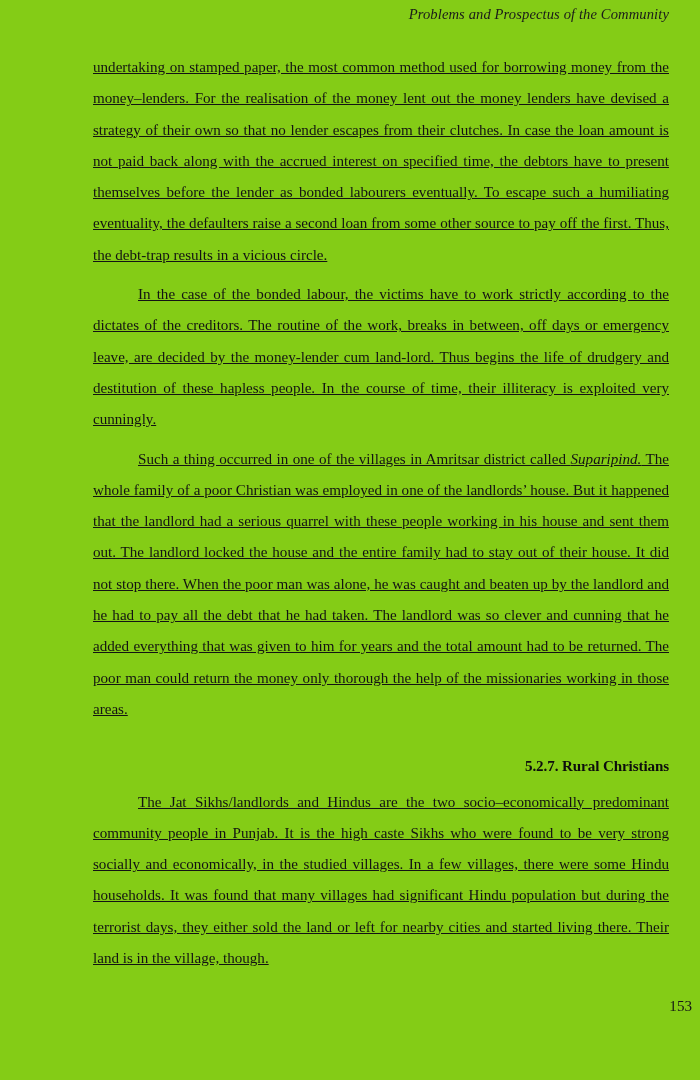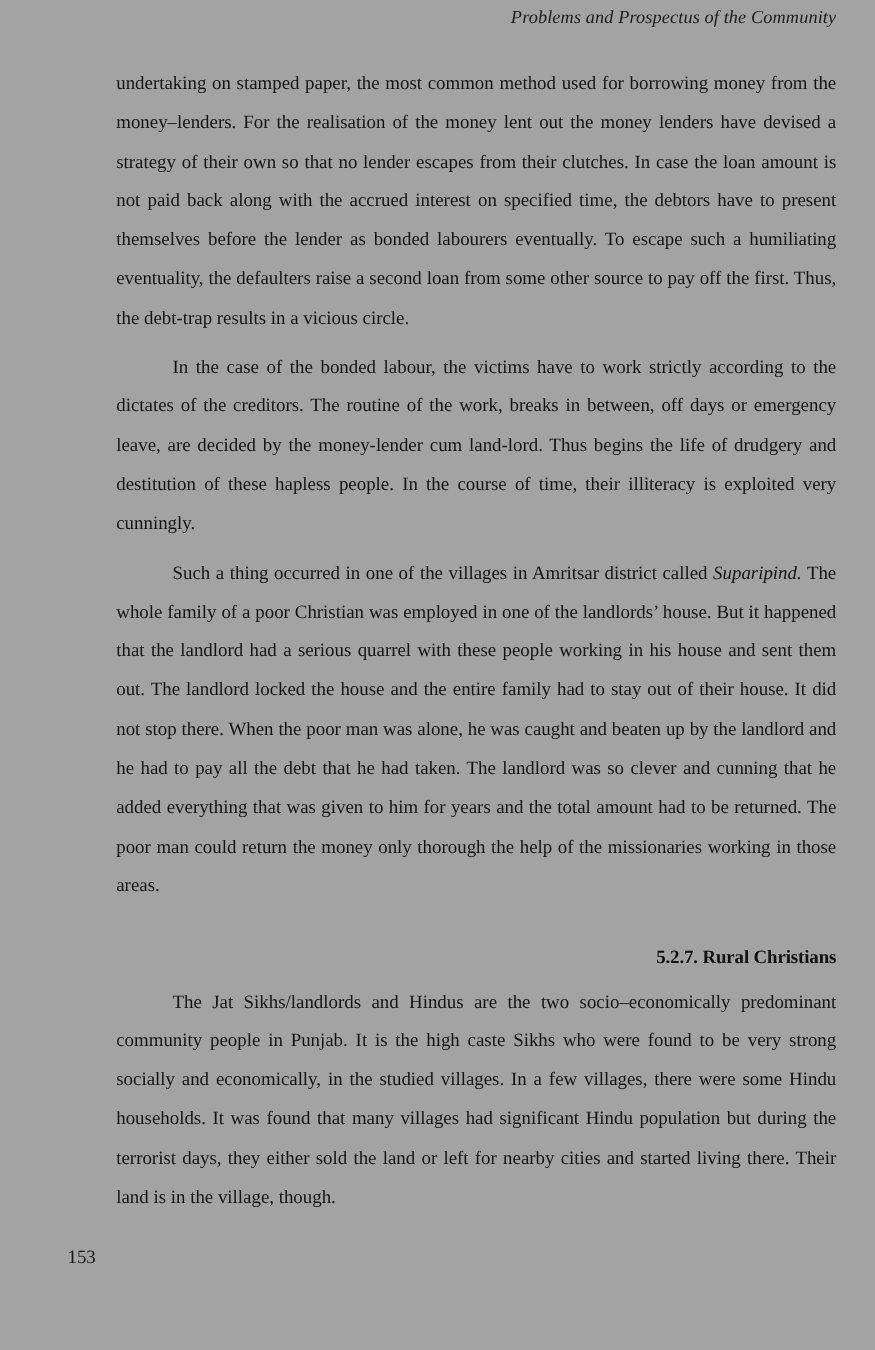--- a/index.html
+++ b/index.html
@@ -14,21 +14,21 @@
     font-family: "Liberation Serif", "DejaVu Serif", serif;
     color: #111111;
     overflow: hidden;
   }
 
   .page {
     position: absolute;
     inset: 0;
     width: 700px;
     height: 1080px;
-    background: #a3a3a3;
+    background: #84cc16;
   }
 
   
   .running-head {
     position: absolute;
     top: 6px;
     left: 93px;
     width: 576px;
     text-align: right;
     font-style: italic;
@@ -48,20 +48,21 @@
 
   p.para {
     margin: 0 0 0 0;
     text-align: justify;
     text-justify: inter-word;
     font-size: 15.1px;
     line-height: 31.3px;
     text-indent: 45px;
     color: #131313;
     hyphens: none;
+    text-decoration: underline;
   }
 
   p.para.no-indent {
     text-indent: 0;
   }
 
   p.para + p.para {
     margin-top: 8px;
   }
 
@@ -78,21 +79,21 @@
     color: #0d0d0d;
     letter-spacing: -0.1px;
   }
 
   
   .folio {
     position: absolute;
     top: 998px;
     left: 0;
     width: 692px;
-    text-align: left;
+    text-align: right;
     font-size: 15.1px;
     color: #161616;
   }
   .folio-inner {
     display: inline-block;
     margin-left: 54px;
   }
 </style>
 </head>
 <body>

